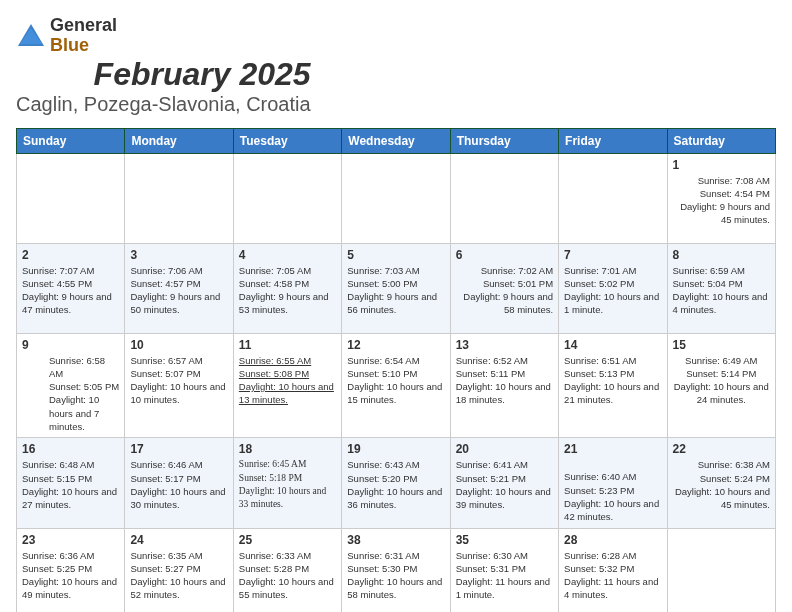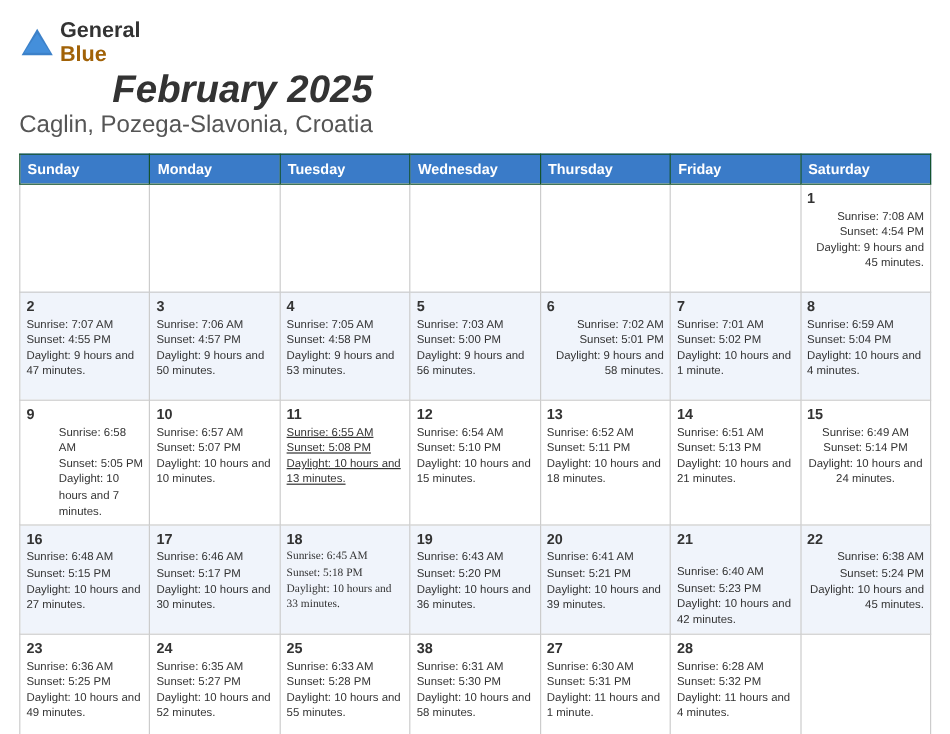--- a/index.html
+++ b/index.html
@@ -291,21 +291,21 @@
 Sunset: 5:28 PM
 Daylight: 10 hours and 55 minutes.</div>
         </td>
         <td>
           <span class="day-num">38</span>
           <div class="day-info" style="white-space: pre-line;">Sunrise: 6:31 AM
 Sunset: 5:30 PM
 Daylight: 10 hours and 58 minutes.</div>
         </td>
         <td>
-          <span class="day-num">27</span>
+          <span class="day-num">35</span>
           <div class="day-info" style="white-space: pre-line;">Sunrise: 6:30 AM
 Sunset: 5:31 PM
 Daylight: 11 hours and 1 minute.</div>
         </td>
         <td>
           <span class="day-num">28</span>
           <div class="day-info" style="white-space: pre-line;">Sunrise: 6:28 AM
 Sunset: 5:32 PM
 Daylight: 11 hours and 4 minutes.</div>
         </td>

